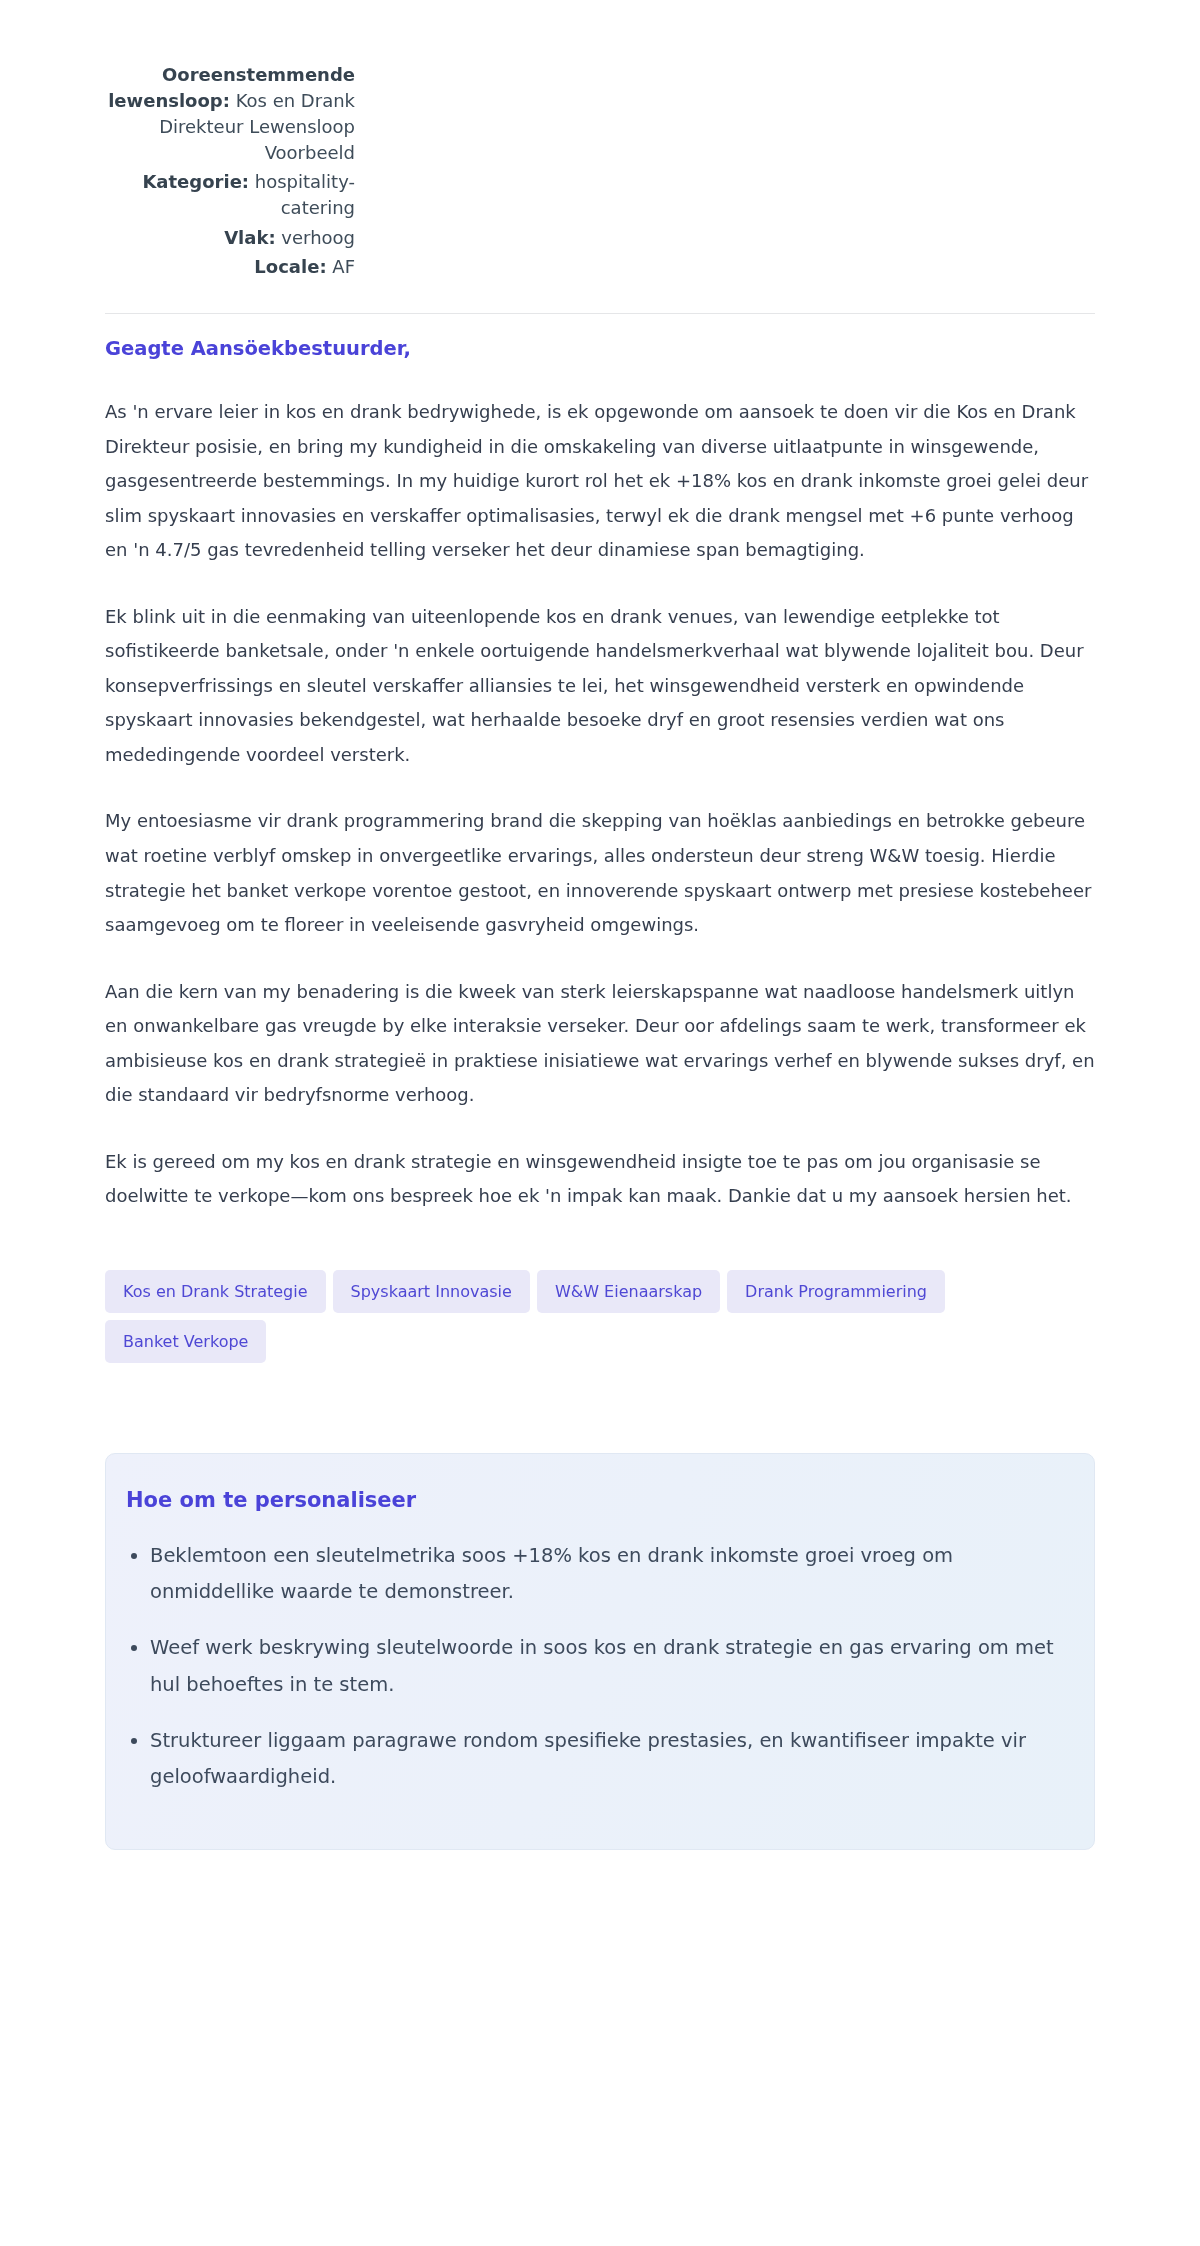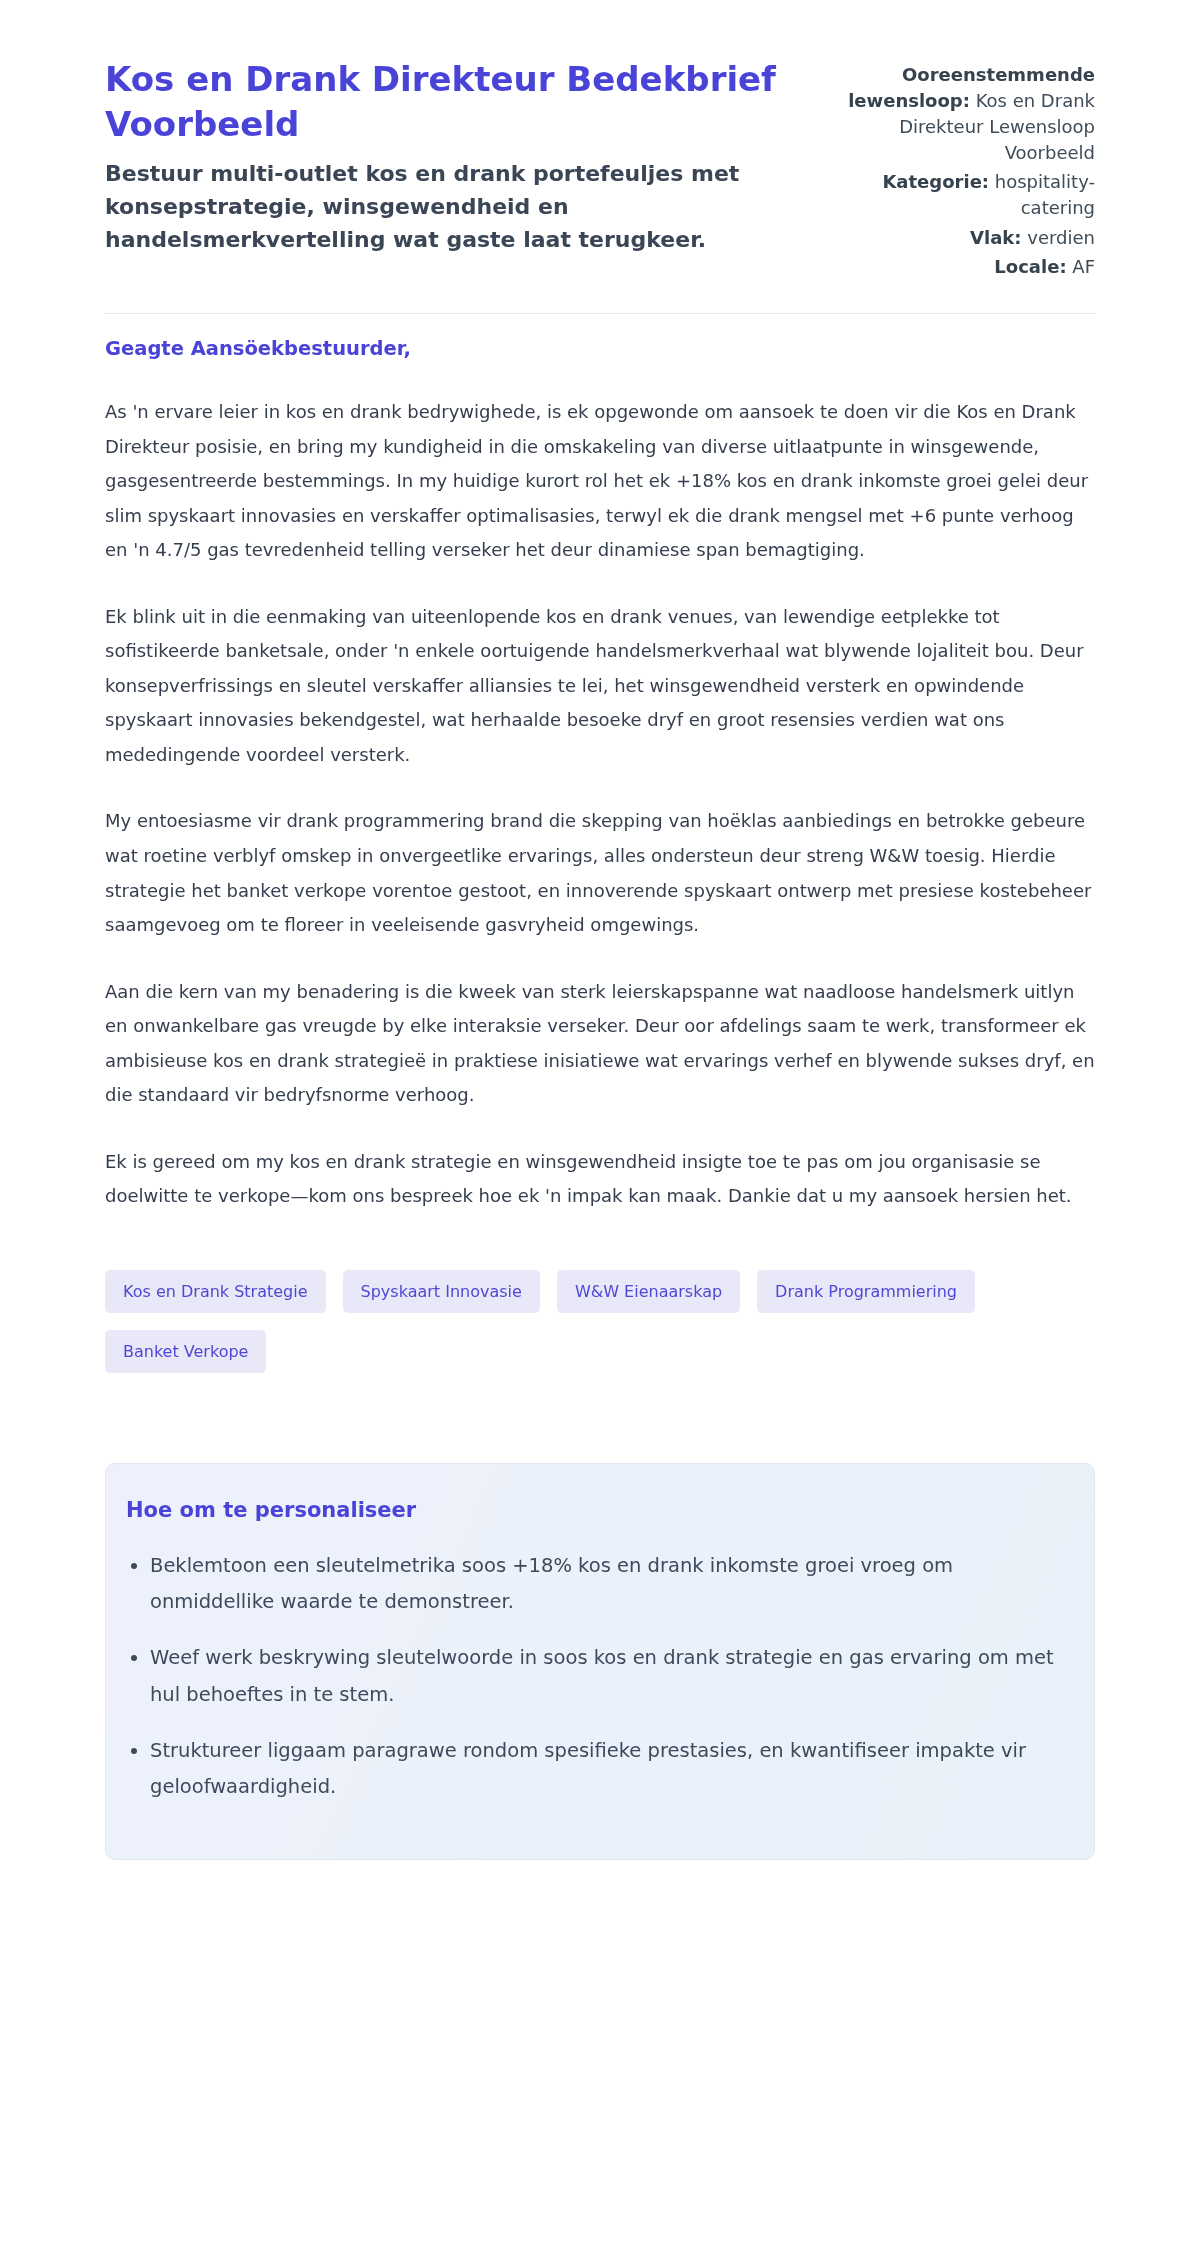--- a/index.html
+++ b/index.html
@@ -74,21 +74,21 @@
     font-weight: bold;
     color: #222b38;
   }
   .sig-title {
     margin: 16px 0 0;
     font-size: 19.5px;
     color: #4c5870;
   }
 
   
-  .tags { margin-top: 56px; display: flex; flex-wrap: wrap; gap: 17px; }
+  .tags { margin-top: 56px; display: flex; flex-wrap: wrap; gap: 7px; }
   .tag {
     display: inline-block;
     background: #e9e8f8;
     color: #4f48d4;
     font-size: 16px;
     line-height: 1.2;
     padding: 12px 18px;
     border-radius: 5px;
     cursor: pointer;
   }
@@ -115,36 +115,32 @@
     margin-bottom: 20px;
   }
   .tips li:last-child { margin-bottom: 12px; }
 </style>
 </head>
 <body>
 
 <div class="page">
 
   <div class="header">
-    <div class="header-left">
-      <h1 class="title">Kos en Drank Direkteur Bedekbrief Voorbeeld</h1>
-      <p class="subtitle">Bestuur multi-outlet kos en drank portefeuljes met konsepstrategie, winsgewendheid en handelsmerkvertelling wat gaste laat terugkeer.</p>
-    </div>
     <div class="meta">
       <div class="meta-item">
         <strong>Ooreenstemmende lewensloop:</strong>
         <span>Kos en Drank Direkteur Lewensloop Voorbeeld</span>
       </div>
       <div class="meta-item">
         <strong>Kategorie:</strong>
         <span>hospitality-catering</span>
       </div>
       <div class="meta-item">
         <strong>Vlak:</strong>
-        <span>verdien</span>
+        <span>verhoog</span>
       </div>
       <div class="meta-item">
         <strong>Locale:</strong>
         <span>AF</span>
       </div>
     </div>
   </div>
 
   <hr class="divider">
 

